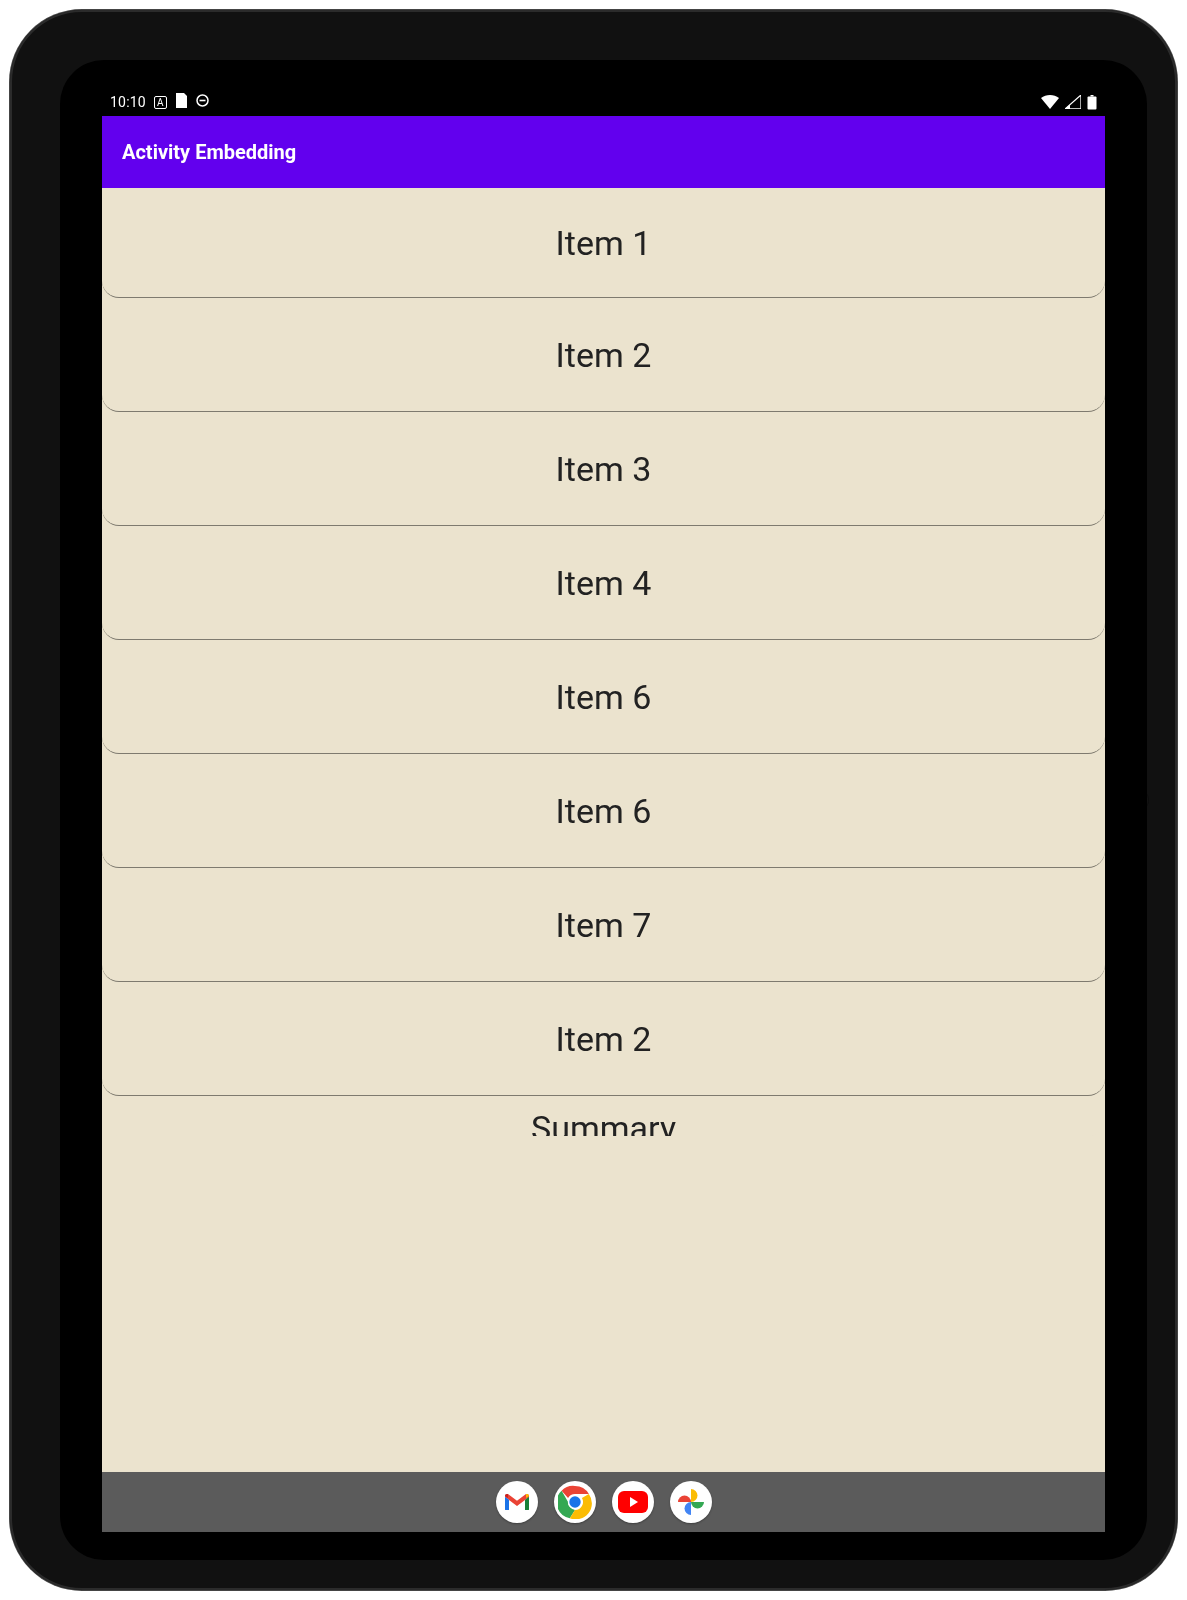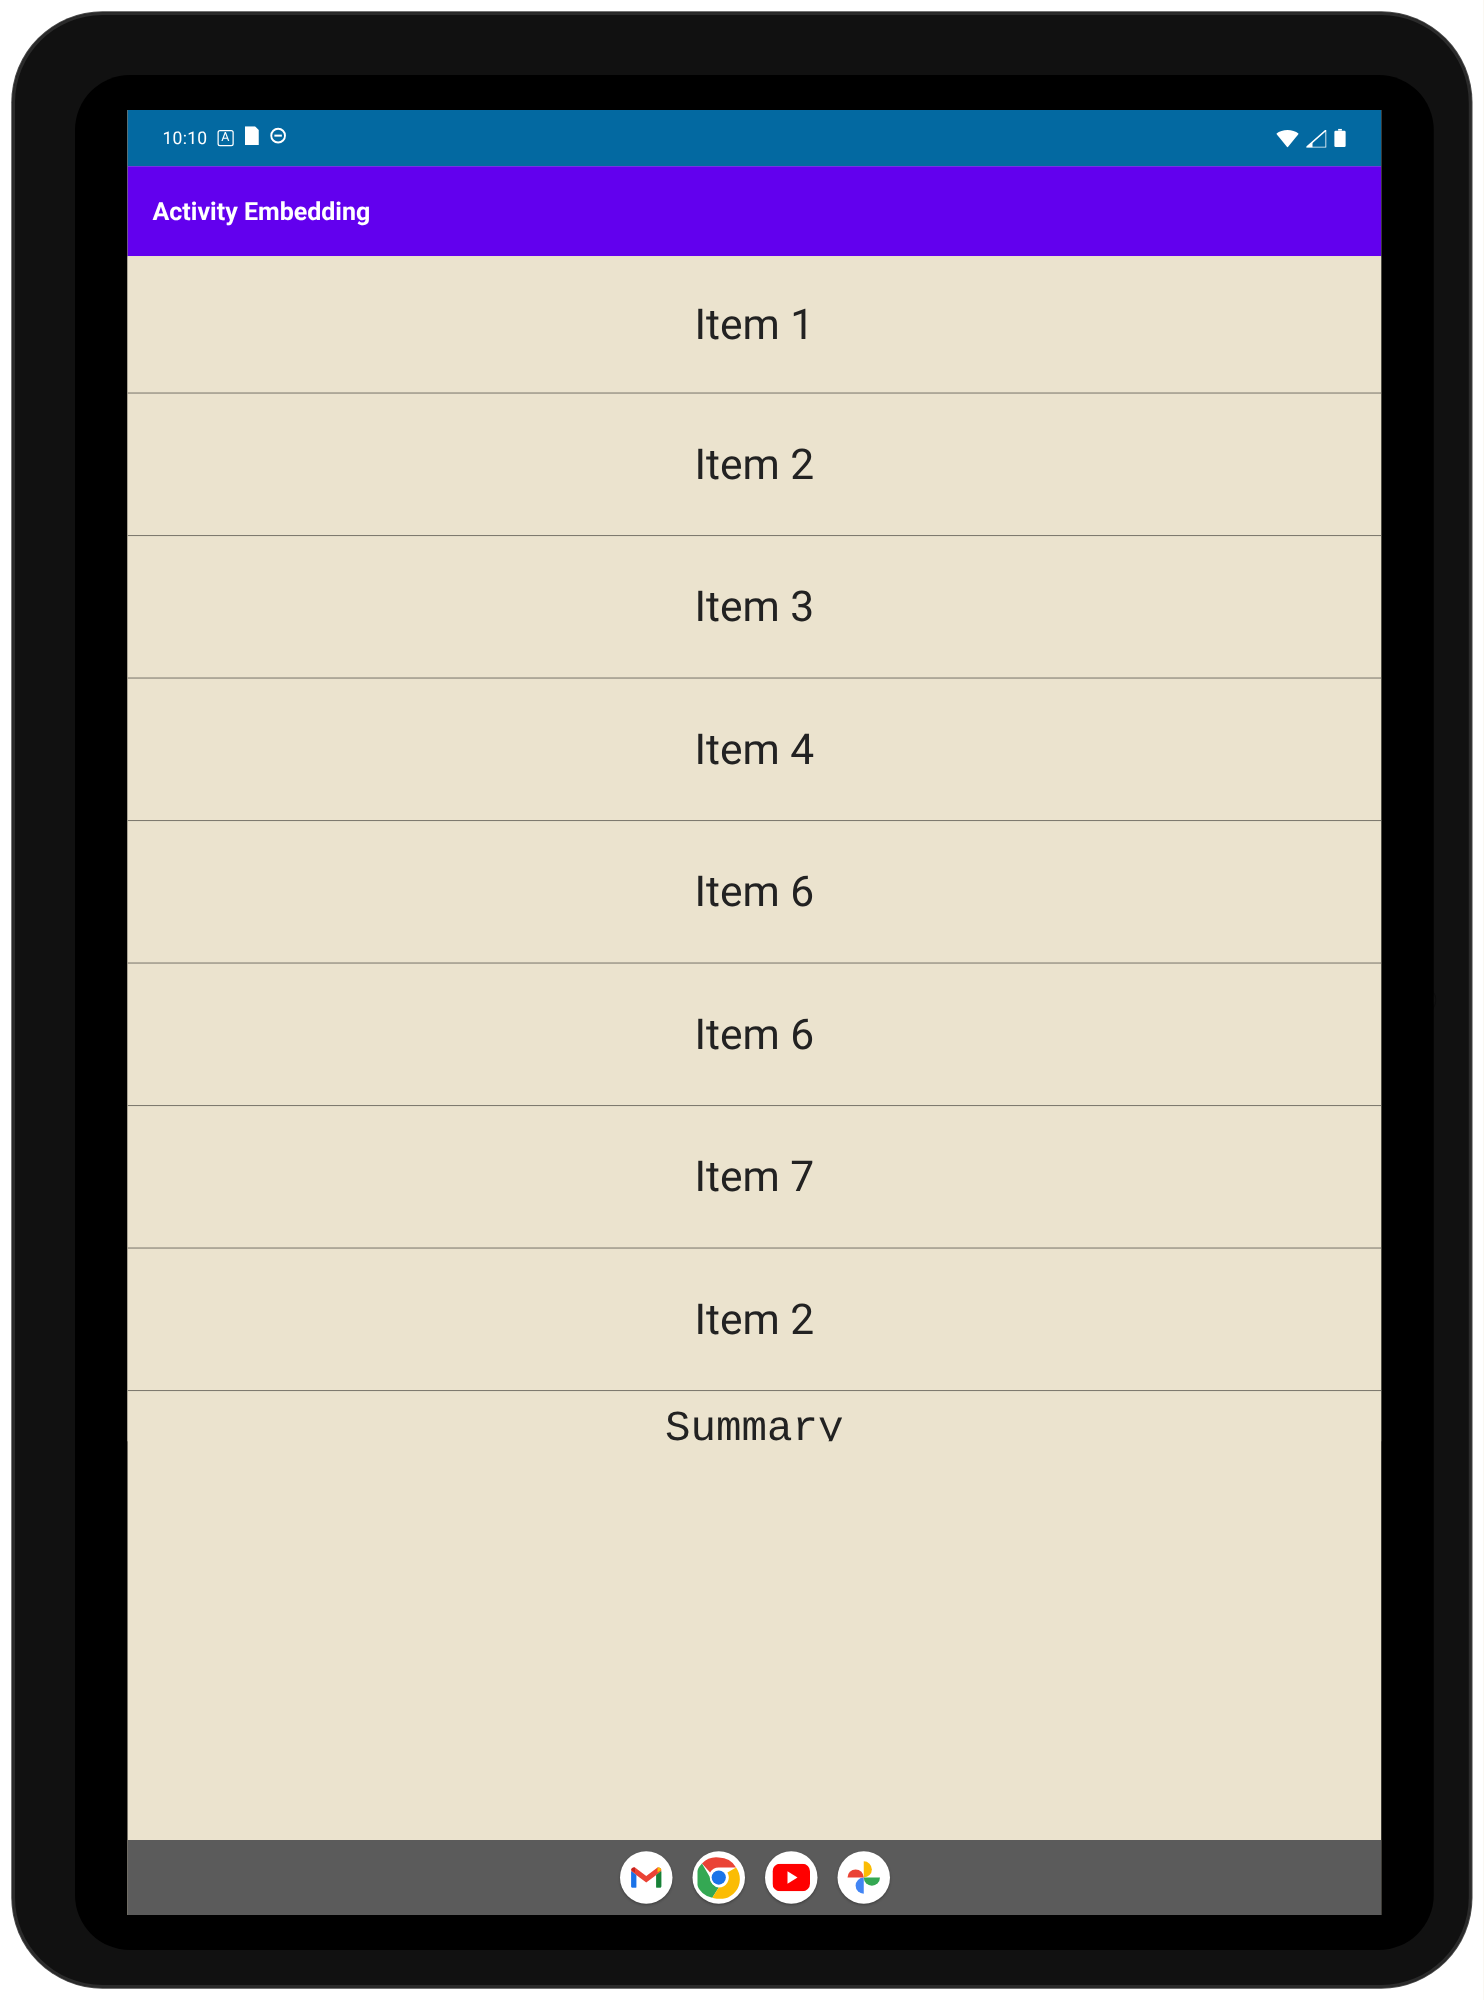--- a/index.html
+++ b/index.html
@@ -54,27 +54,27 @@
     position: absolute;
     left: 92px;
     top: 78px;
     width: 1003px;
     height: 1444px;
     background: #ebe3ce;
     overflow: hidden;
   }
   
   .status-bar {
-    height: 45px;
-    background: #0369a1;
+    height: 28px;
+    background: #000000;
     color: #fff;
     display: flex;
     align-items: center;
     font-size: 14px;
-    padding: 0 28px;
+    padding: 0 8px;
     justify-content: space-between;
     letter-spacing: 0.2px;
   }
   .status-left { display: flex; align-items: center; gap: 8px; }
   .status-right { display: flex; align-items: center; gap: 6px; }
   .status-right svg { display: block; }
   
   .app-bar {
     height: 72px;
     background: #6200ee;
@@ -92,29 +92,29 @@
   .list-item {
     height: 114px;
     display: flex;
     align-items: center;
     justify-content: center;
     font-size: 34px;
     color: #222;
     border-bottom: 1px solid #7e7a6f;
     cursor: pointer;
     background: #ebe3ce;
+    border-radius: 17px;
   }
   .list-item:first-child { height: 110px; }
   .list-item.last-visible {
     height: 40px;
     align-items: flex-start;
     padding-bottom: 0px;
     overflow: hidden;
     border-bottom: none;
-    font-family: Liberation Mono, monospace;
   }
   .list-item.last-visible span {
     transform: translateY(12px);
   }
   
   .nav-bar {
     position: absolute;
     bottom: 0;
     left: 0;
     right: 0;

